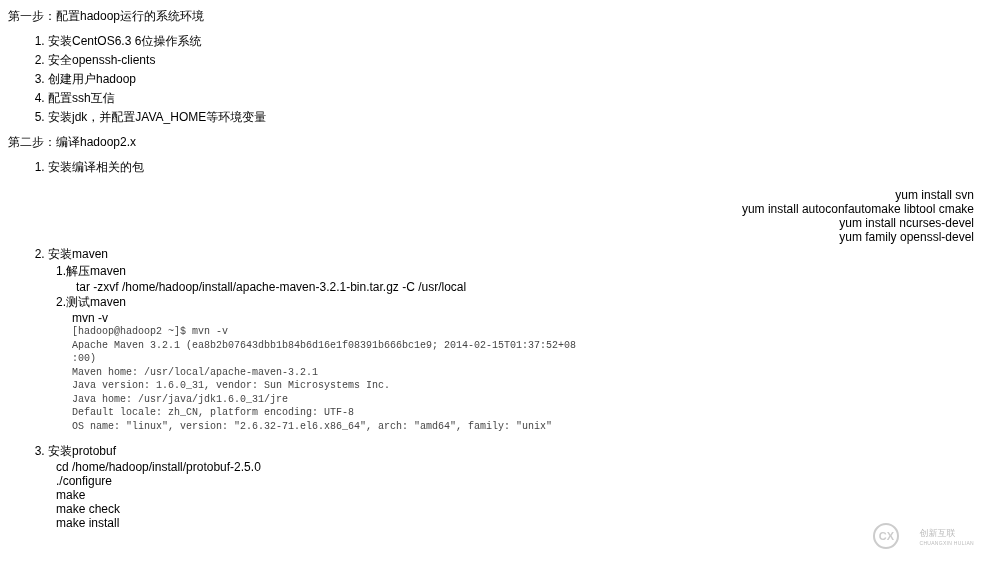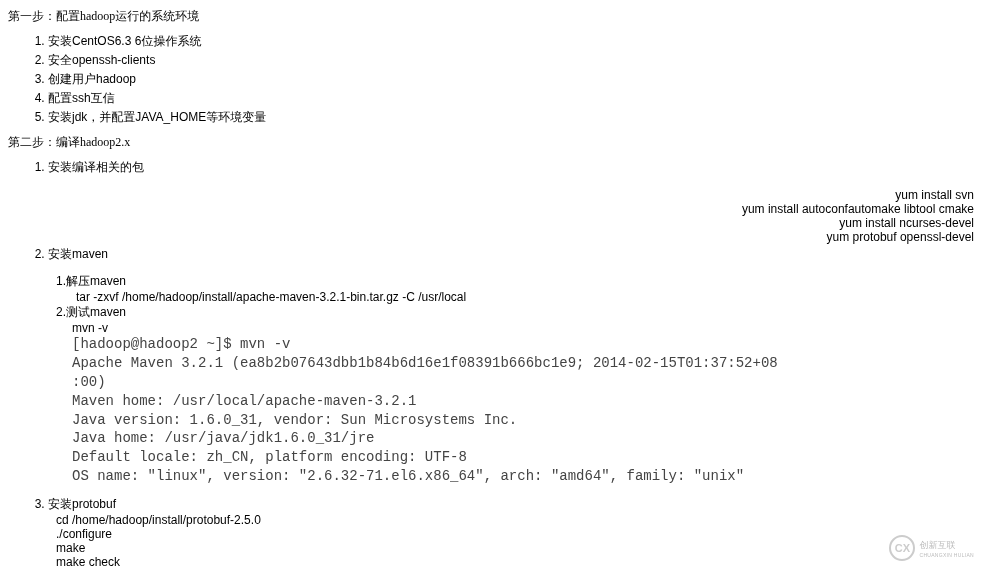--- a/index.html
+++ b/index.html
@@ -8,21 +8,20 @@
       color: #000;
       margin: 0;
       padding: 4px 8px;
       width: 982px;
       box-sizing: border-box;
       background: #fff;
       position: relative;
     }
     .step-title {
       margin: 4px 0 8px 0;
-      font-family: Liberation Serif, serif;
     }
     ol.main-list {
       padding-left: 40px;
       margin: 8px 0;
     }
     ol.main-list > li {
       margin-bottom: 2px;
     }
     .sub-block {
       margin-top: 12px;
@@ -30,51 +29,51 @@
       text-align: right;
     }
     .sub-indent {
       margin-left: 8px;
     }
     .mono-block {
       font-family: "Courier New", monospace;
       white-space: pre;
       line-height: 1.35;
       margin-left: 16px;
-      font-size: 14px;
+      font-size: 10px;
       color: #444;
     }
     .maven-section {
       margin-left: 8px;
-      margin-top: 10px;
+      margin-top: 0;
     }
     .maven-sub {
       margin-left: 0;
     }
     .maven-ind {
       margin-left: 20px;
     }
     .maven-ind2 {
       margin-left: 16px;
     }
     .protobuf-lines {
       margin-left: 8px;
     }
     .li-spaced {
       margin-top: 10px;
     }
     .logo {
       position: fixed;
       right: 8px;
-      bottom: 8px;
+      bottom: 20px;
       font-size: 9px;
       color: #bbb;
       display: flex;
       align-items: center;
-      gap: 4px;
+      gap: 20px;
     }
     .logo-circle {
       width: 22px;
       height: 22px;
       border: 2px solid #ccc;
       border-radius: 50%;
       display: flex;
       align-items: center;
       justify-content: center;
       font-weight: bold;
@@ -97,21 +96,21 @@
 
 <div class="step-title">第二步：编译hadoop2.x</div>
 
 <ol class="main-list">
   <li>
     <span>安装编译相关的包</span>
     <div class="sub-block">
       <div class="sub-indent">yum install svn</div>
       <div class="sub-indent">yum install autoconfautomake libtool cmake</div>
       <div class="sub-indent">yum install ncurses-devel</div>
-      <div class="sub-indent">yum protobuf openssl-devel</div>
+      <div class="sub-indent">yum family openssl-devel</div>
     </div>
   </li>
   <li>
     <span>安装maven</span>
     <div class="maven-section">
       <div class="maven-sub">1.解压maven</div>
       <div class="maven-ind">tar -zxvf /home/hadoop/install/apache-maven-3.2.1-bin.tar.gz -C /usr/local</div>
       <div class="maven-sub">2.测试maven</div>
       <div class="maven-ind2">mvn -v</div>
       <div class="mono-block">[hadoop@hadoop2 ~]$ mvn -v

